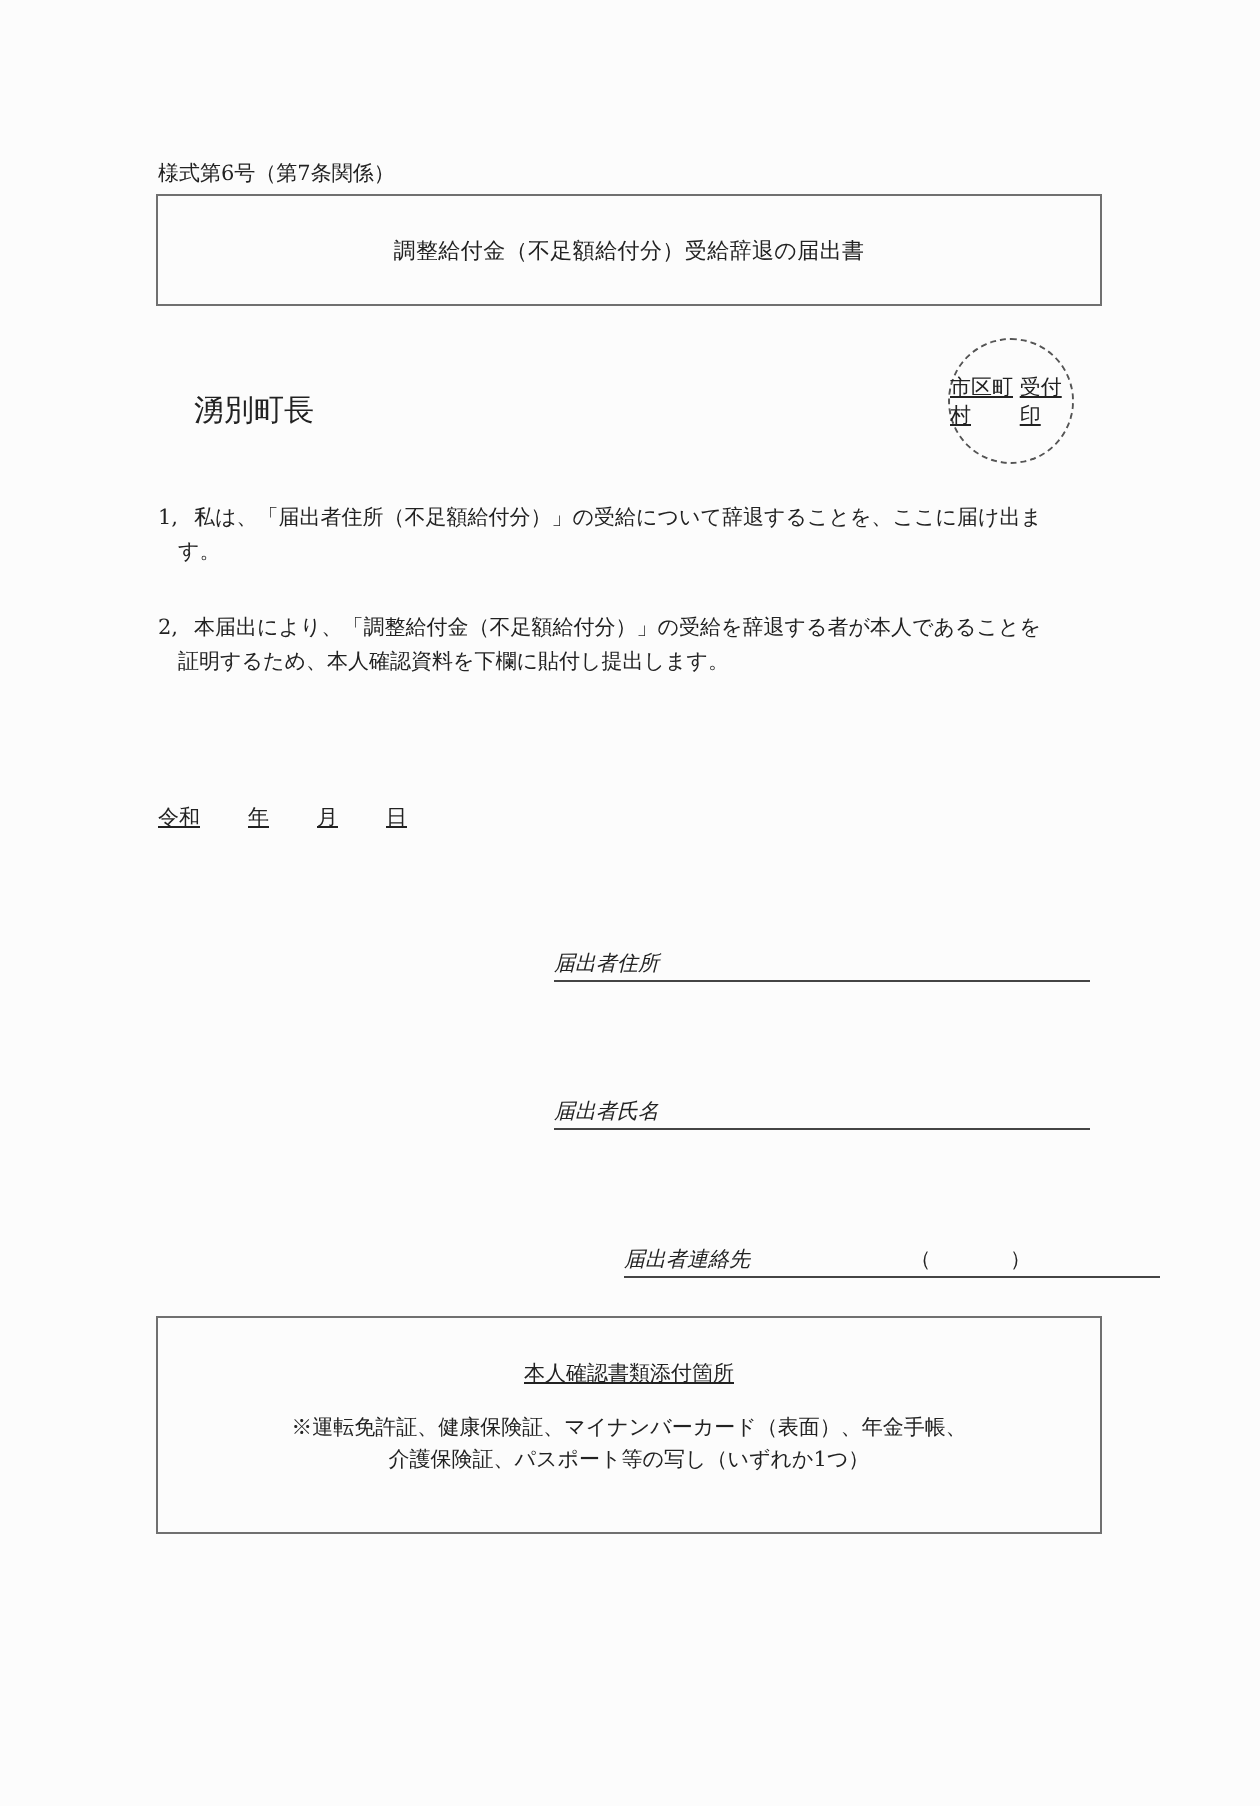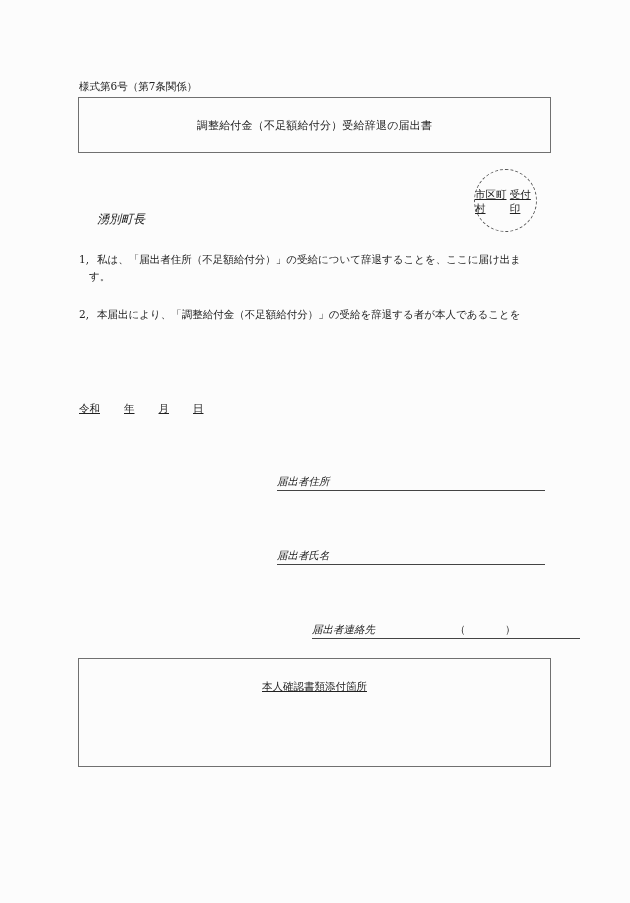--- a/index.html
+++ b/index.html
@@ -7,21 +7,21 @@
     width:630px; height:903px; background:#fcfcfc; position:relative; overflow:hidden;
     font-family:"DejaVu Serif","Liberation Serif",serif; color:#222; font-size:10.5px;
   }
   .abs { position:absolute; }
   .form-no { left:79px; top:80px; font-size:10.5px; white-space:nowrap; }
   .title-box {
     left:78px; top:97px; width:471px; height:54px; border:1.5px solid #707070; box-sizing:content-box;
     display:flex; align-items:center; justify-content:center;
   }
   .title-box span { font-size:11px; letter-spacing:0.2px; }
-  .addressee { left:97px; top:211px; font-size:12px;font-style:italic; }
+  .addressee { left:97px; top:196px; font-size:15px; }
   .stamp {
     left:474px; top:169px; width:61px; height:61px; border:1px dashed #555; border-radius:50%;
     display:flex; align-items:center; justify-content:center; line-height:14px;
   }
   .stamp span { font-size:10.5px; text-decoration:underline; }
   .para { left:79px; width:472px; font-size:10.5px; line-height:17px; }
   .para .num { display:inline-block; width:18px; }
   .para1 { top:251px; }
   .para2 { top:306px; }
   .para .cont { padding-left:10px; display:block; }
@@ -57,20 +57,21 @@
   <span>受付印</span>
 </div>
 
 <div class="abs para para1">
   <span class="num">1,</span><span>私は、「届出者住所（不足額給付分）」の受給について辞退することを、ここに届け出ま</span>
   <span class="cont">す。</span>
 </div>
 
 <div class="abs para para2">
   <span class="num">2,</span><span>本届出により、「調整給付金（不足額給付分）」の受給を辞退する者が本人であることを</span>
+  <span class="cont">証明するため、本人確認資料を下欄に貼付し提出します。</span>
 </div>
 
 <div class="abs date-row">
   <span>令和</span>
   <span>年</span>
   <span>月</span>
   <span>日</span>
 </div>
 
 <div class="abs field field-address">
@@ -82,13 +83,17 @@
 </div>
 
 <div class="abs field field-contact">
   <span class="lbl">届出者連絡先</span>
   <span class="paren-open">（</span>
   <span class="paren-close">）</span>
 </div>
 
 <div class="abs attach-box">
   <div class="attach-title">本人確認書類添付箇所</div>
+  <div class="attach-note">
+    <div>※運転免許証、健康保険証、マイナンバーカード（表面）、年金手帳、</div>
+    <div>介護保険証、パスポート等の写し（いずれか1つ）</div>
+  </div>
 </div>
 
 </body></html>

